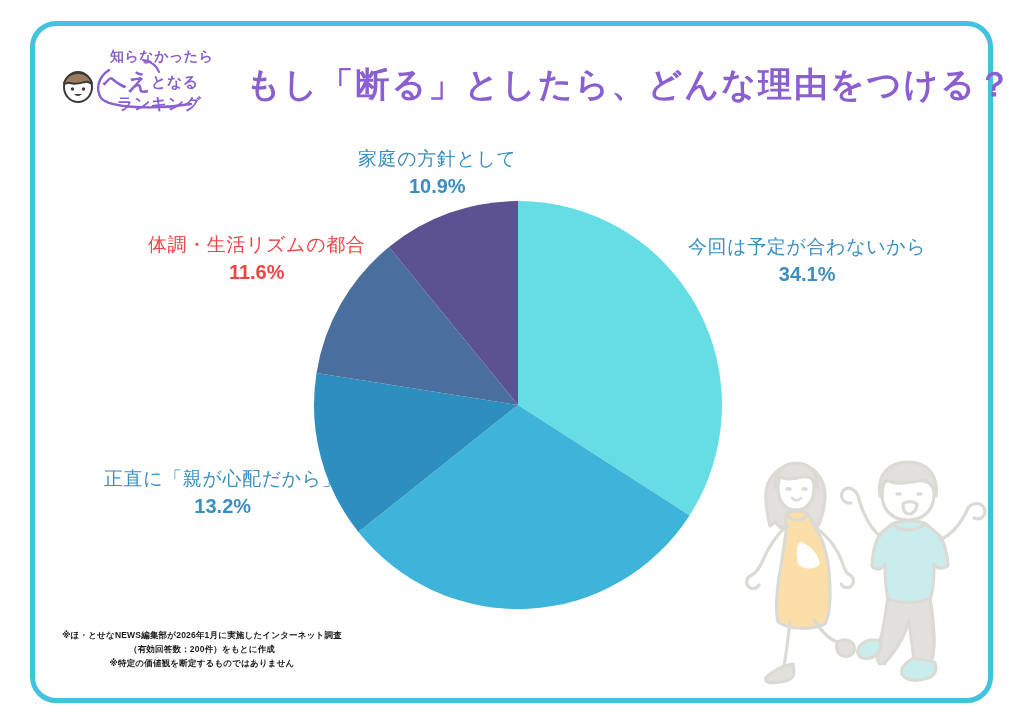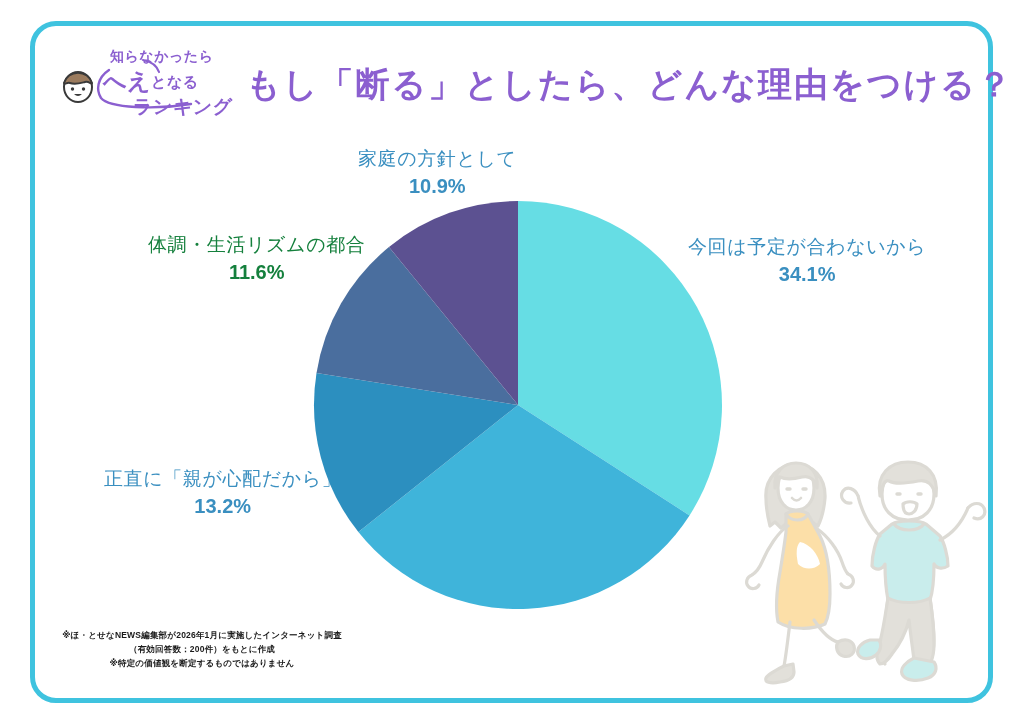--- a/index.html
+++ b/index.html
@@ -57,21 +57,21 @@
   .logo-line {
     position: absolute;
     color: #8B5FD0;
     font-weight: bold;
     white-space: nowrap;
     letter-spacing: 0.5px;
   }
   #logo-l1 { left: 9px;  top: 0px;  font-size: 14px; }
   #logo-l2 { left: 2px;  top: 18px; font-size: 23px; }
   #logo-l2 .small { font-size: 15px; vertical-align: 2px; }
-  #logo-l3 { left: 32px; top: 46px; font-size: 19px; }
+  #logo-l3 { left: 16px; top: 46px; font-size: 16px; }
 
   
   #title {
     position: absolute;
     left: 246px;
     top: 62px;
     width: 720px;
     font-size: 34px;
     font-weight: bold;
     color: #8B5FD0;
@@ -179,21 +179,21 @@
   </div>
 
   <div class="slice-label" id="label-0" style="color: rgb(58, 143, 192);">
     <span class="name">今回は予定が合わないから</span>
     <span class="pct">34.1%</span>
   </div>
   <div class="slice-label" id="label-2" style="color: rgb(58, 143, 192);">
     <span class="name">正直に「親が心配だから」</span>
     <span class="pct">13.2%</span>
   </div>
-  <div class="slice-label" id="label-3" style="color: #15803d;">
+  <div class="slice-label" id="label-3" style="color: #ef4444;">
     <span class="name">体調・生活リズムの都合</span>
     <span class="pct">11.6%</span>
   </div>
   <div class="slice-label" id="label-4" style="color: rgb(58, 143, 192);">
     <span class="name">家庭の方針として</span>
     <span class="pct">10.9%</span>
   </div>
 
   <div id="footnote">
     <div>※ほ・とせなNEWS編集部が2026年1月に実施したインターネット調査</div>

